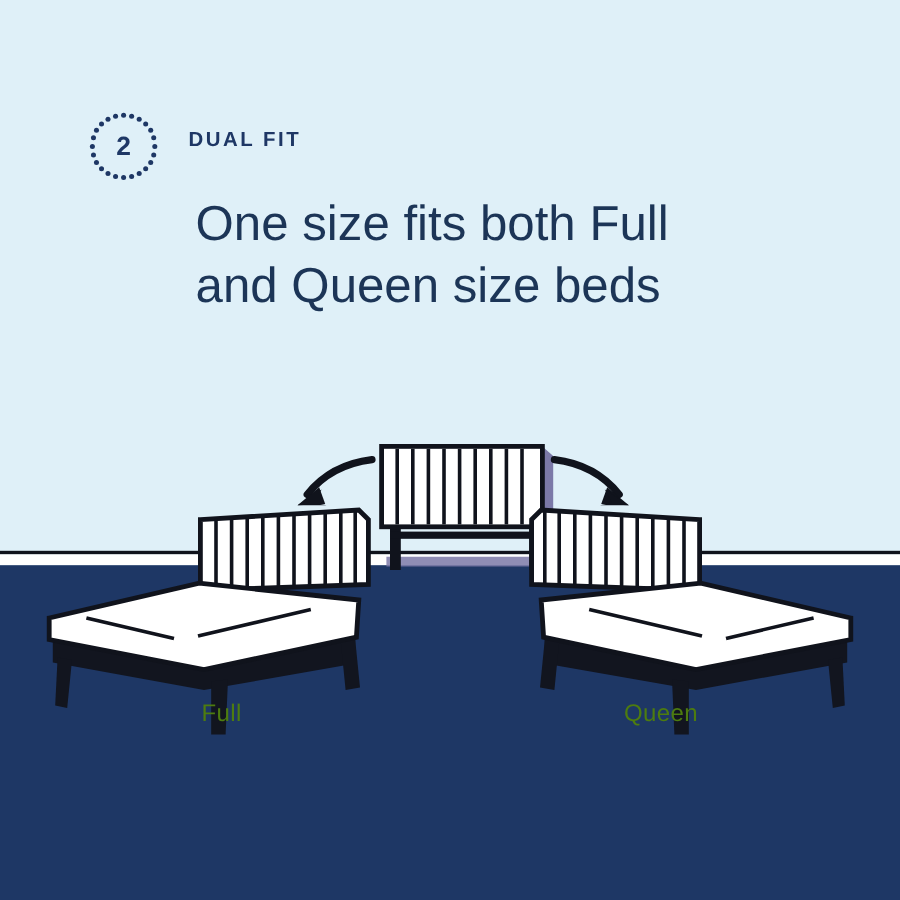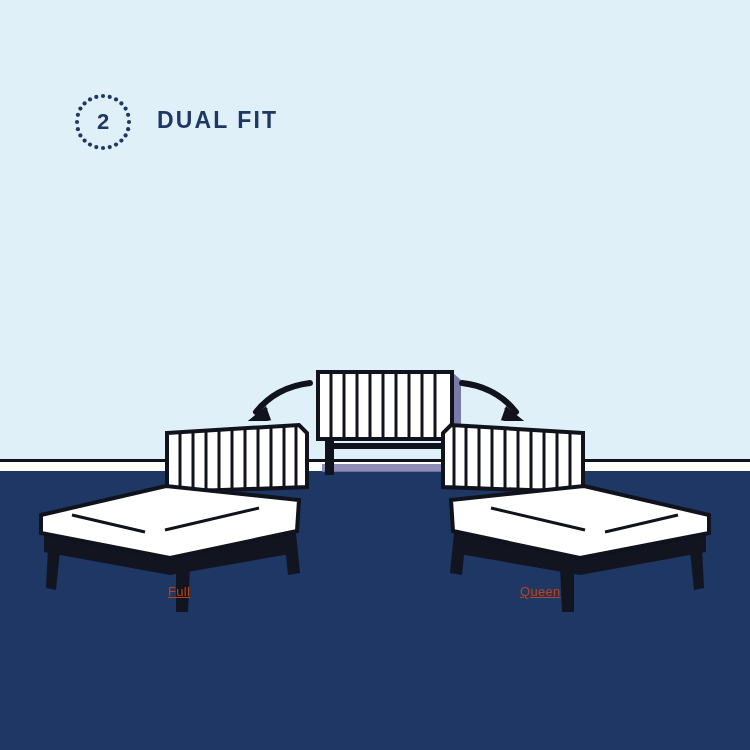--- a/index.html
+++ b/index.html
@@ -55,21 +55,21 @@
     display: flex;
     align-items: center;
     justify-content: center;
     font-size: 22px;
     font-weight: bold;
     color: #1e3765;
   }
   .eyebrow {
     position: absolute;
     left: 157px; top: 107px;
-    font-size: 23px;
+    font-size: 17px;
     font-weight: bold;
     letter-spacing: 2.1px;
     color: #1e3765;
   }
   .headline {
     position: absolute;
     left: 163px; top: 160px;
     width: 530px;
     font-size: 41px;
     line-height: 1.28;
@@ -77,24 +77,23 @@
     color: #1c3557;
   }
   .headline span { display: block; }
 
   
   .scene { position: absolute; left:0; top:0; width:750px; height:750px; }
   .scene svg { display: block; }
 
   .bed-label {
     position: absolute;
-    font-size: 13px;
-    color: #c2410c;
+    font-size: 20px;
+    color: #4d7c0f;
     letter-spacing: 0.3px;
-    text-decoration: underline;
   }
   .label-full  { left: 168px; top: 584px; }
   .label-queen { left: 520px; top: 584px; }
 </style>
 </head>
 <body>
 
 <div class="stage">
 
   <div class="wall"></div>
@@ -229,18 +228,20 @@
         <circle cx="16" cy="6.4" r="2.1"></circle>
         <circle cx="22.3" cy="3.9" r="2.1"></circle>
       </g>
     </svg>
     <div class="badge-number">2</div>
   </div>
 
   <div class="eyebrow">DUAL FIT</div>
 
   <div class="headline">
+    <span>One size fits both Full</span>
+    <span>and Queen size beds</span>
   </div>
 
   <div class="bed-label label-full">Full</div>
   <div class="bed-label label-queen">Queen</div>
 
 </div>
 
 </body></html>

